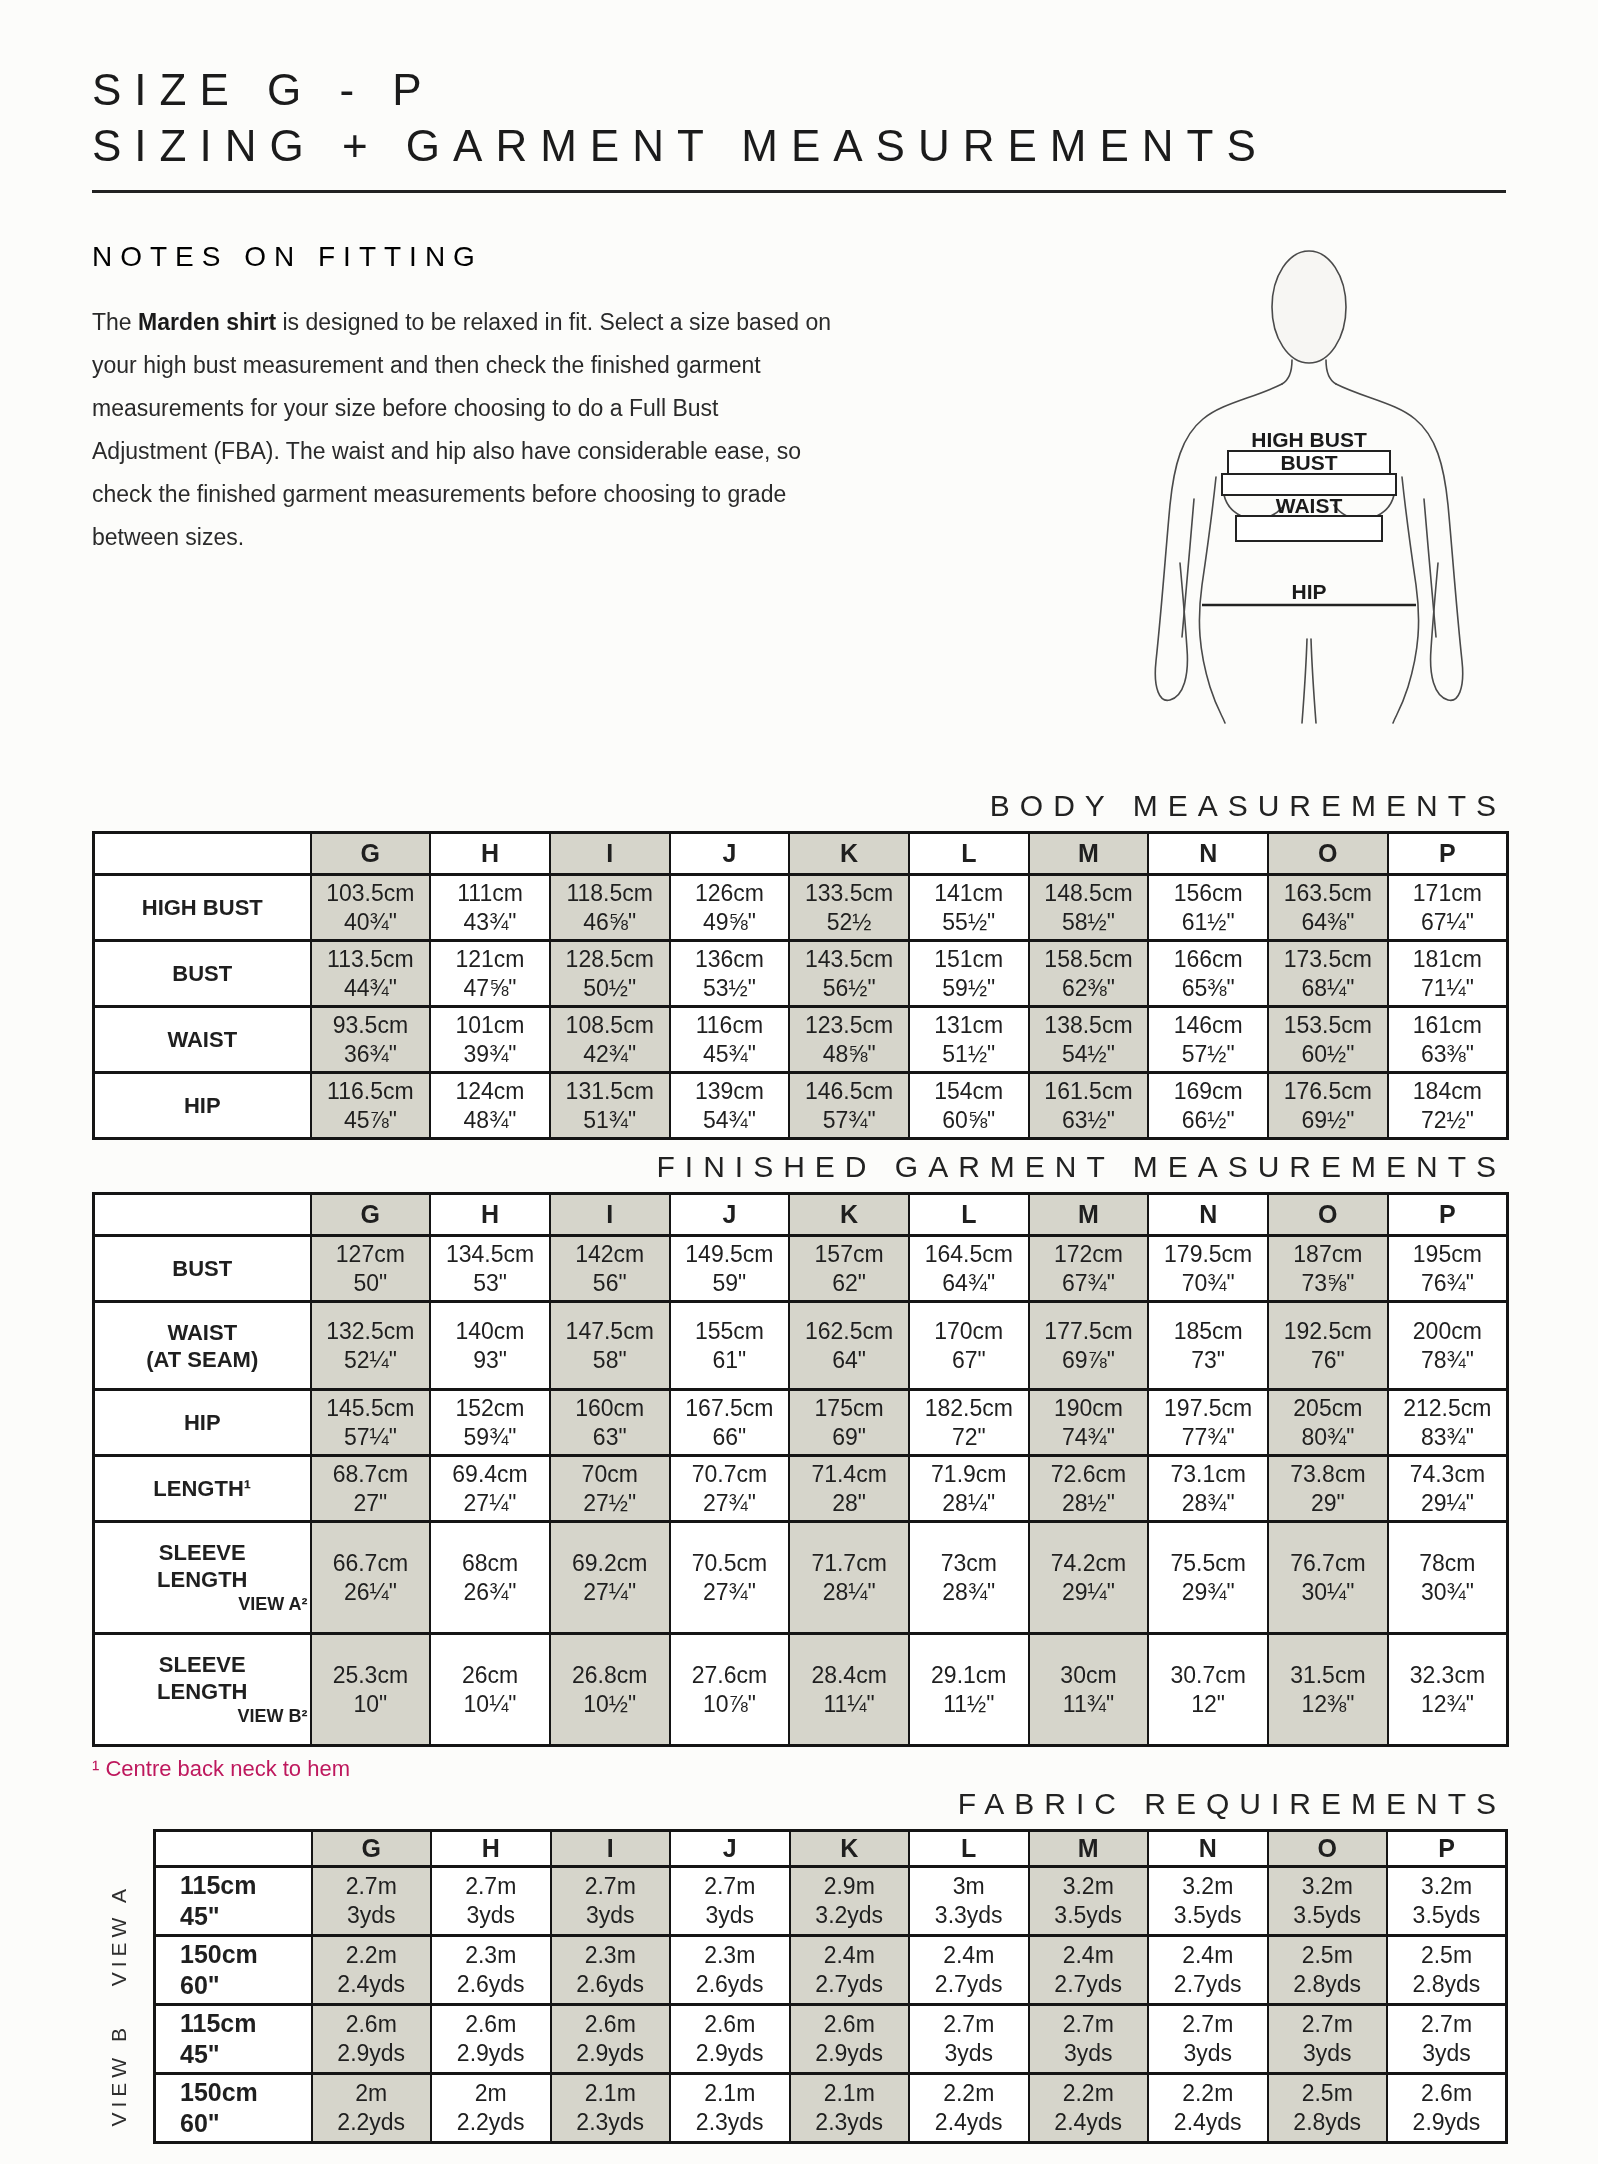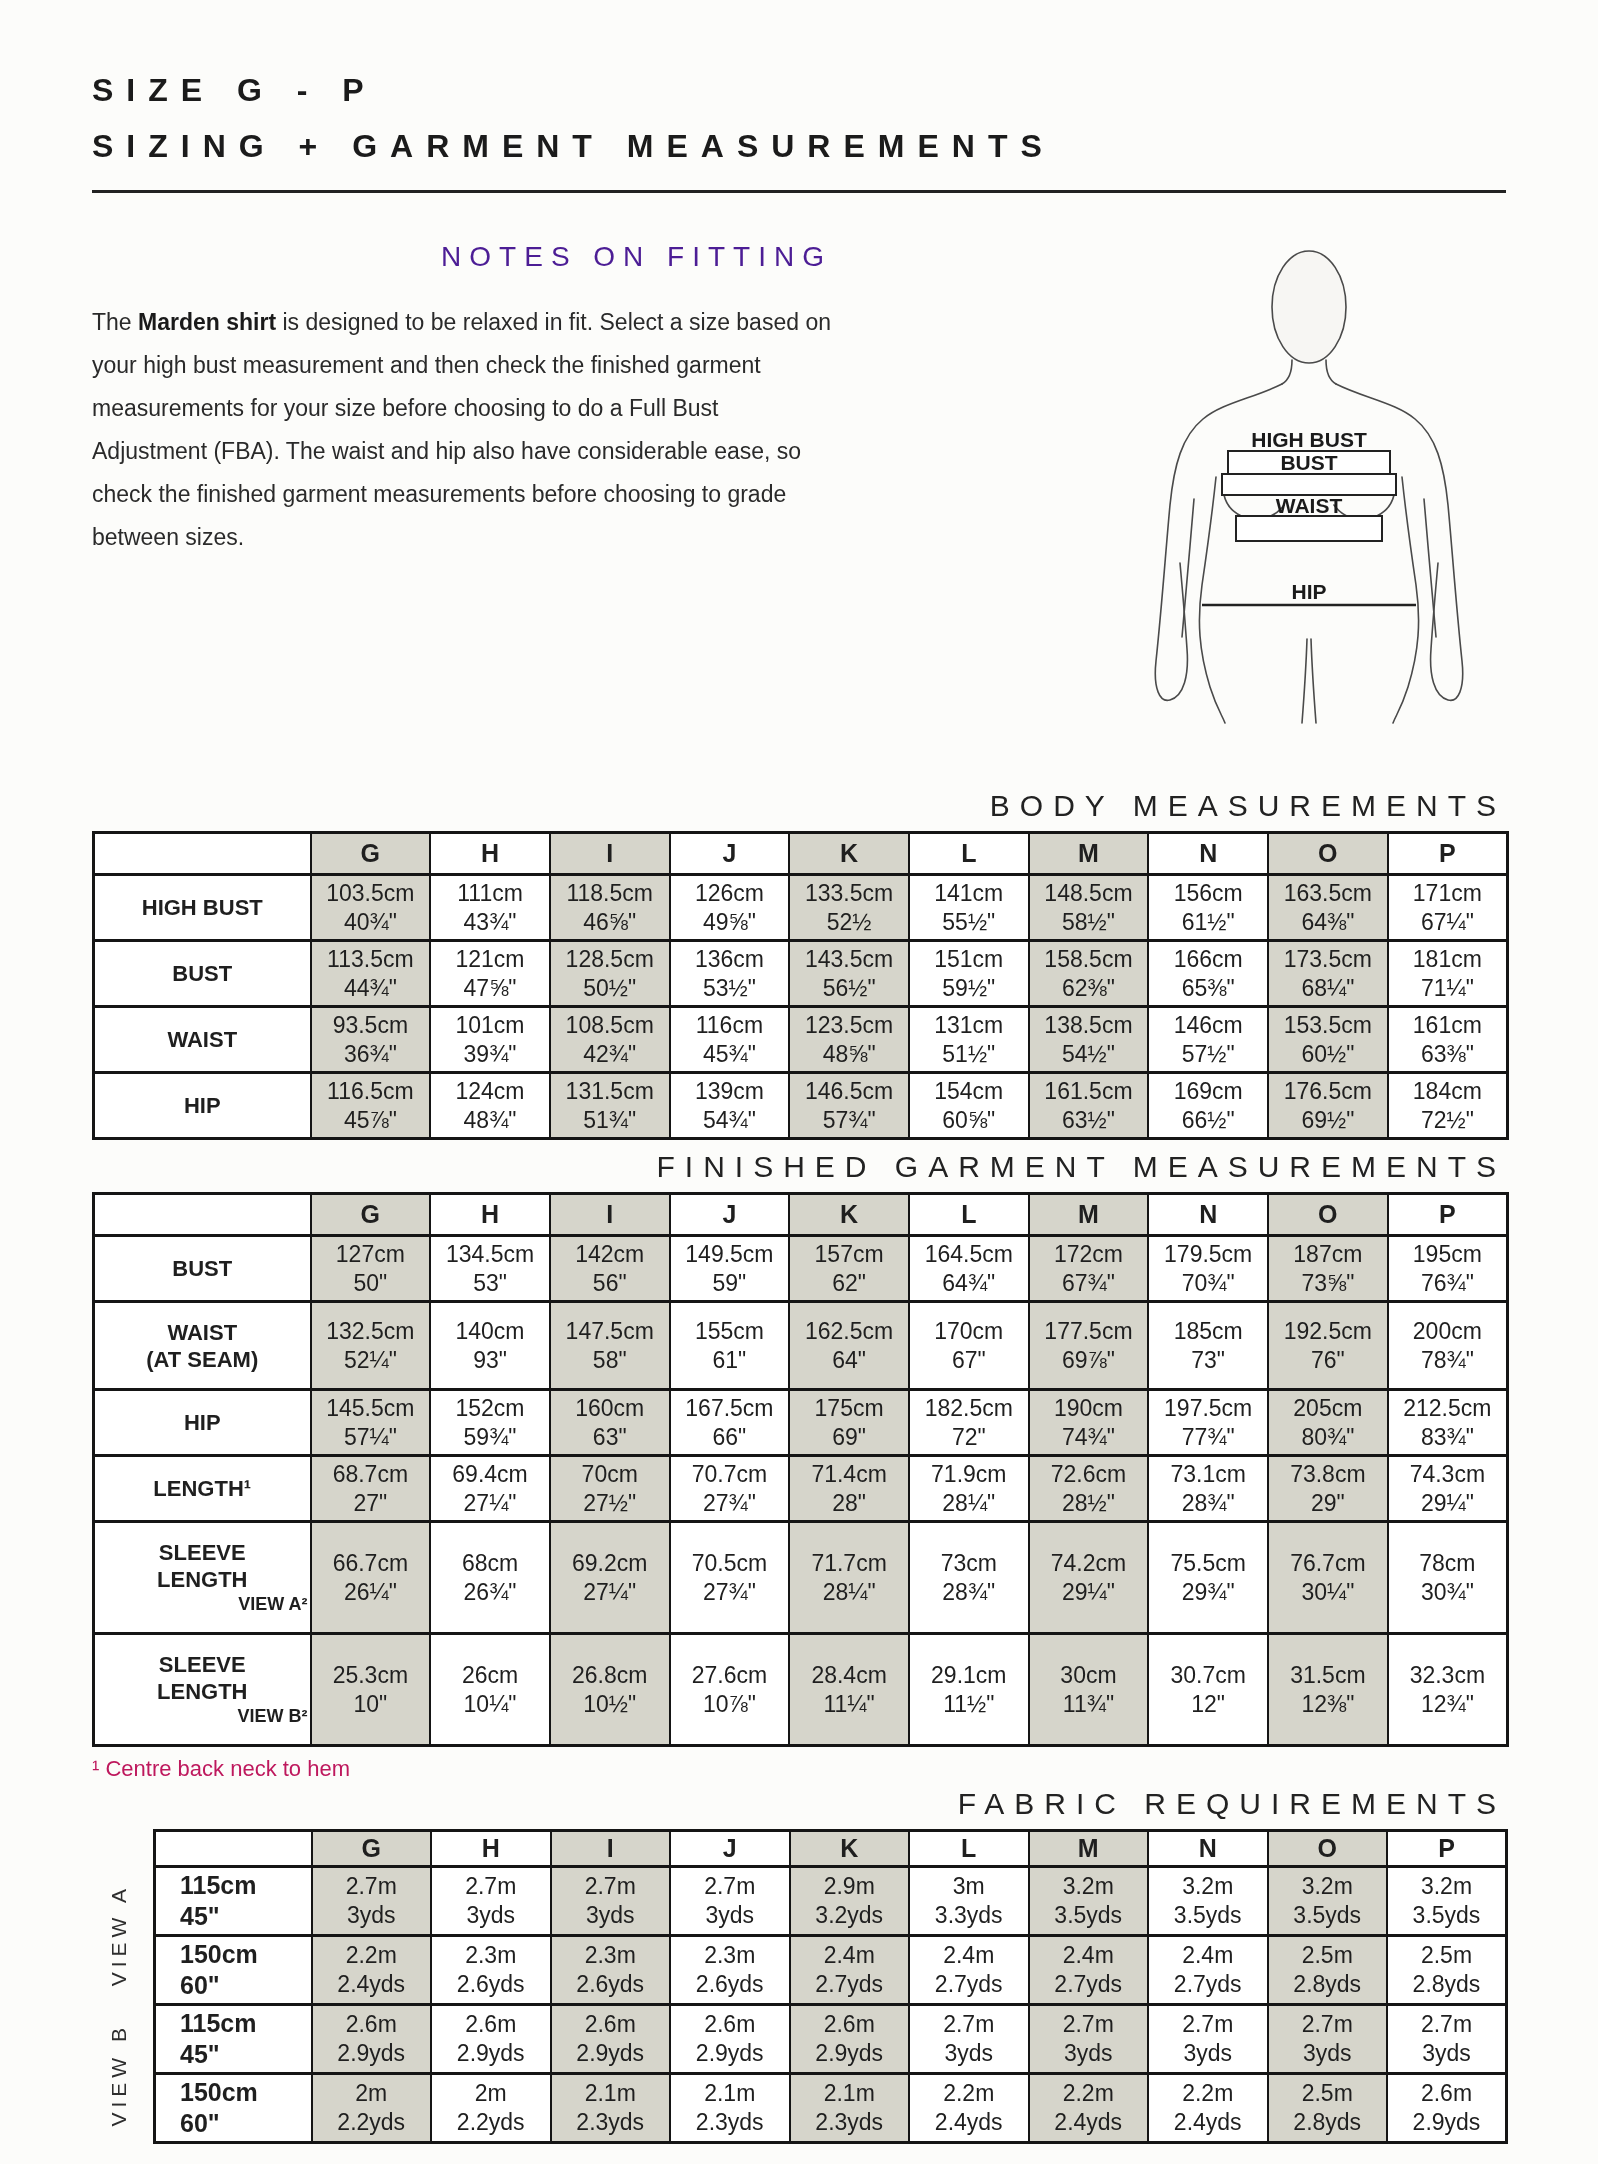--- a/index.html
+++ b/index.html
@@ -4,26 +4,26 @@
 <style>
   * { box-sizing: border-box; }
   html,body { margin:0; padding:0; }
   body {
     width:1598px; height:2164px; overflow:hidden;
     background:#fcfcfa; color:#1e1e1e;
     font-family:"Liberation Sans","DejaVu Sans",sans-serif;
   }
   .page { padding:62px 92px 0 92px; }
 
-  .title-line { font-size:32px; line-height:56px; letter-spacing:13px; color:#1b1b1b; font-weight:700; }
+  .title-line { font-size:44px; line-height:56px; letter-spacing:13px; color:#1b1b1b; font-weight:400; }
   .rule { border:none; border-top:3px solid #222; margin:16px 0 0 0; }
 
   .notes-row { display:flex; margin-top:44px; height:552px; }
   .notes-col { width:740px; flex:none; }
-  .notes-heading { font-size:28px; letter-spacing:8px; font-weight:400; color:#4c1d95; margin:4px 0 28px 0;text-align:right; }
+  .notes-heading { font-size:28px; letter-spacing:8px; font-weight:400; color:#000000; margin:4px 0 28px 0; }
   .body-text { font-size:23px; line-height:43px; color:#2a2a2a; margin:0 0 22px 0; }
   .body-text b { color:#1a1a1a; }
 
   .figure-col { margin-left:auto; margin-right:28px; flex:none; }
 
   .sec-heading { text-align:right; font-size:30px; letter-spacing:10px; font-weight:400;
                  color:#222; margin:0 0 8px 0; line-height:34px; }
   .sec-heading.mt { margin-top:10px; }
 
   table.grid { border-collapse:collapse; table-layout:fixed; background:#fff; }

